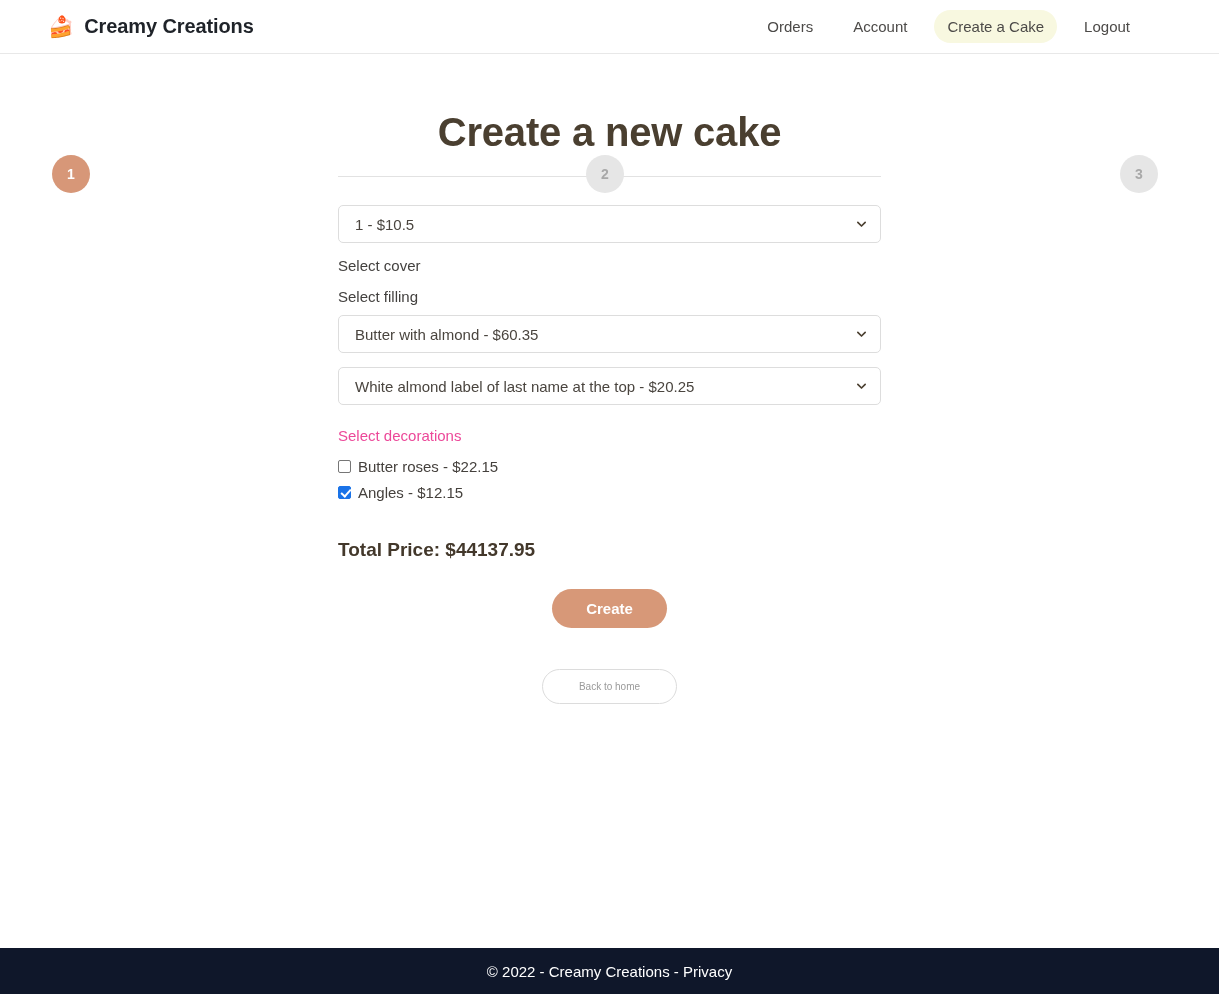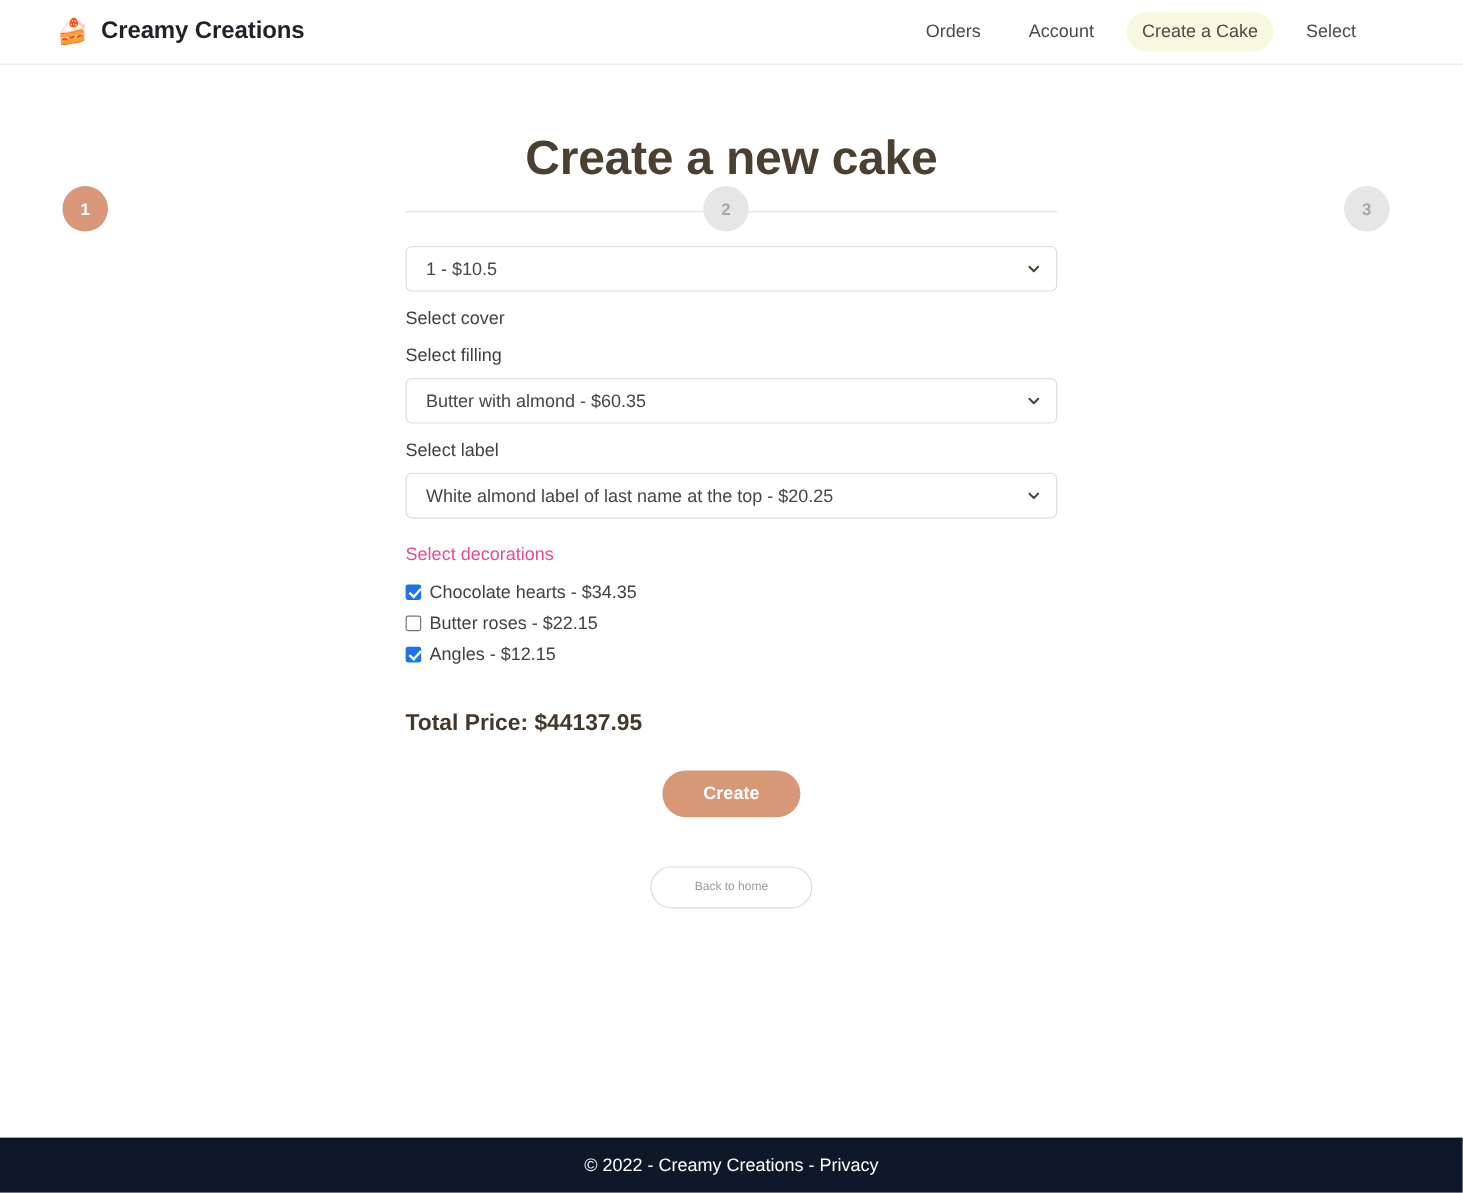--- a/index.html
+++ b/index.html
@@ -257,21 +257,21 @@
 
 <header class="site-header">
   <a class="brand" href="#">
     <span class="brand-icon">🍰</span>
     <span class="brand-name">Creamy Creations</span>
   </a>
   <nav class="nav">
     <a class="nav-link" href="#">Orders</a>
     <a class="nav-link" href="#">Account</a>
     <a class="nav-link active" href="#">Create a Cake</a>
-    <a class="nav-link" href="#">Select</a>
+    <a class="nav-link" href="#">Logout</a>
   </nav>
 </header>
 
 <div class="steps">
   <div class="step step-1">1</div>
   <div class="step step-2">2</div>
   <div class="step step-3">3</div>
 </div>
 
 <main class="main">
@@ -302,38 +302,33 @@
         <span class="value">Butter with almond - $60.35</span>
         <span class="chev">
           <svg viewBox="0 0 12 12" width="11" height="11">
               <path d="M2 4.2 L6 8.2 L10 4.2" fill="none" stroke="#4a3f30" stroke-width="1.8" stroke-linecap="round" stroke-linejoin="round"></path>
             </svg>
         </span>
       </div>
     </div>
 
     <div class="field">
-      <label class="field-label">Select label</label>
       <div class="select">
         <span class="value">White almond label of last name at the top - $20.25</span>
         <span class="chev">
           <svg viewBox="0 0 12 12" width="11" height="11">
               <path d="M2 4.2 L6 8.2 L10 4.2" fill="none" stroke="#4a3f30" stroke-width="1.8" stroke-linecap="round" stroke-linejoin="round"></path>
             </svg>
         </span>
       </div>
     </div>
 
     <label class="decor-label">Select decorations</label>
 
     <div class="check-row">
-      <span class="cbox checked"></span>
-      <span class="check-label">Chocolate hearts - $34.35</span>
-    </div>
-    <div class="check-row">
       <span class="cbox"></span>
       <span class="check-label">Butter roses - $22.15</span>
     </div>
     <div class="check-row">
       <span class="cbox checked"></span>
       <span class="check-label">Angles - $12.15</span>
     </div>
 
     <div class="total">Total Price: $44137.95</div>
 

